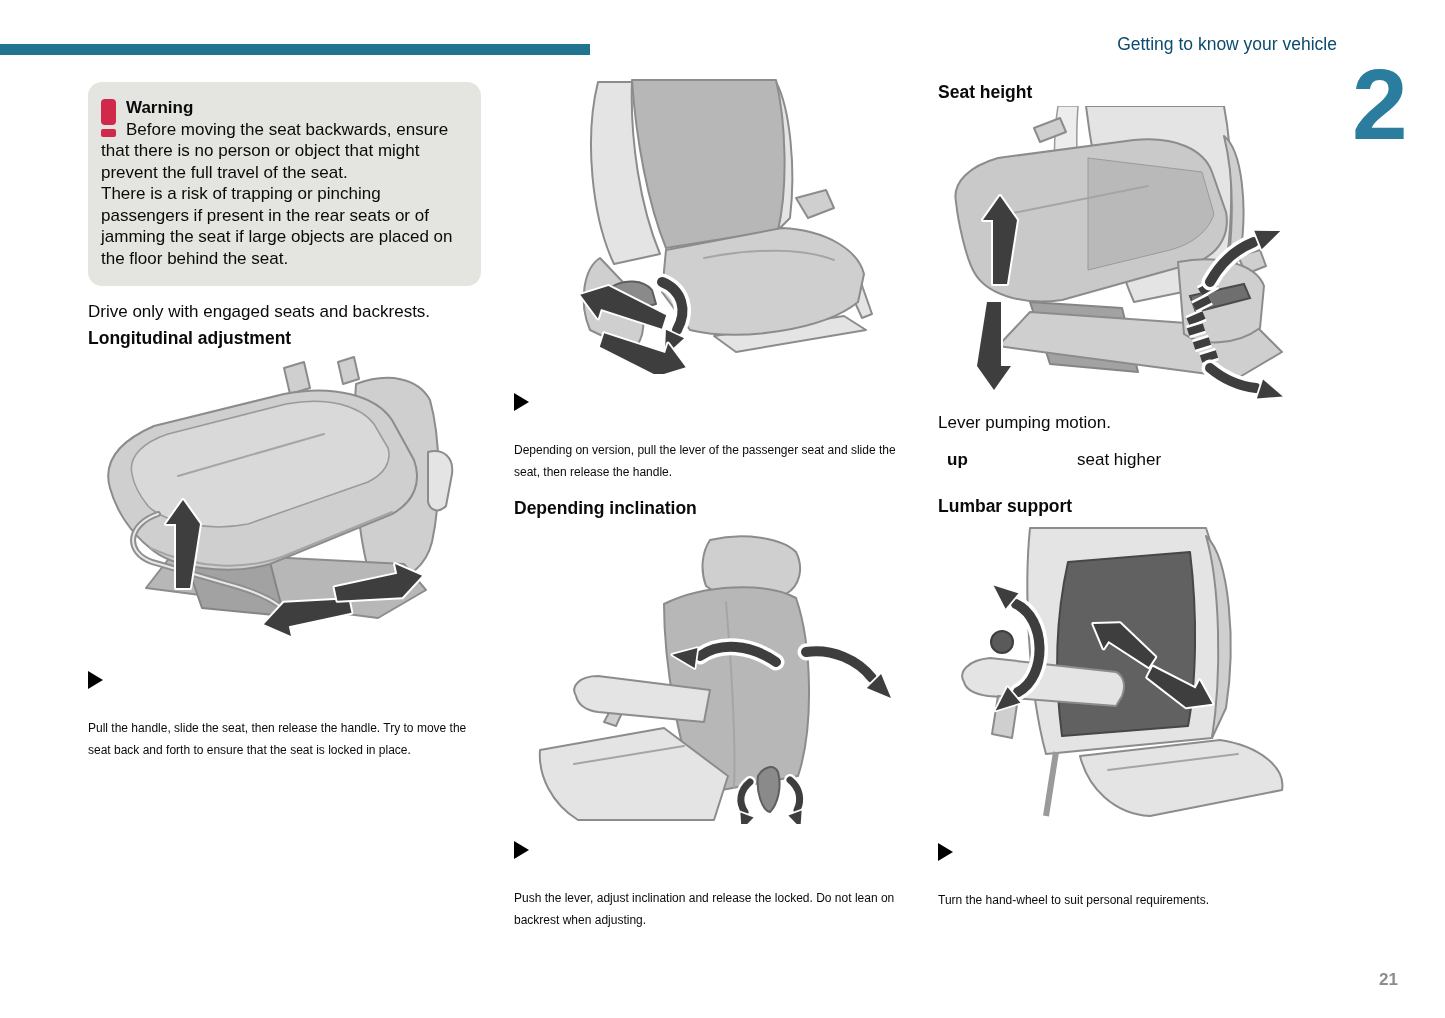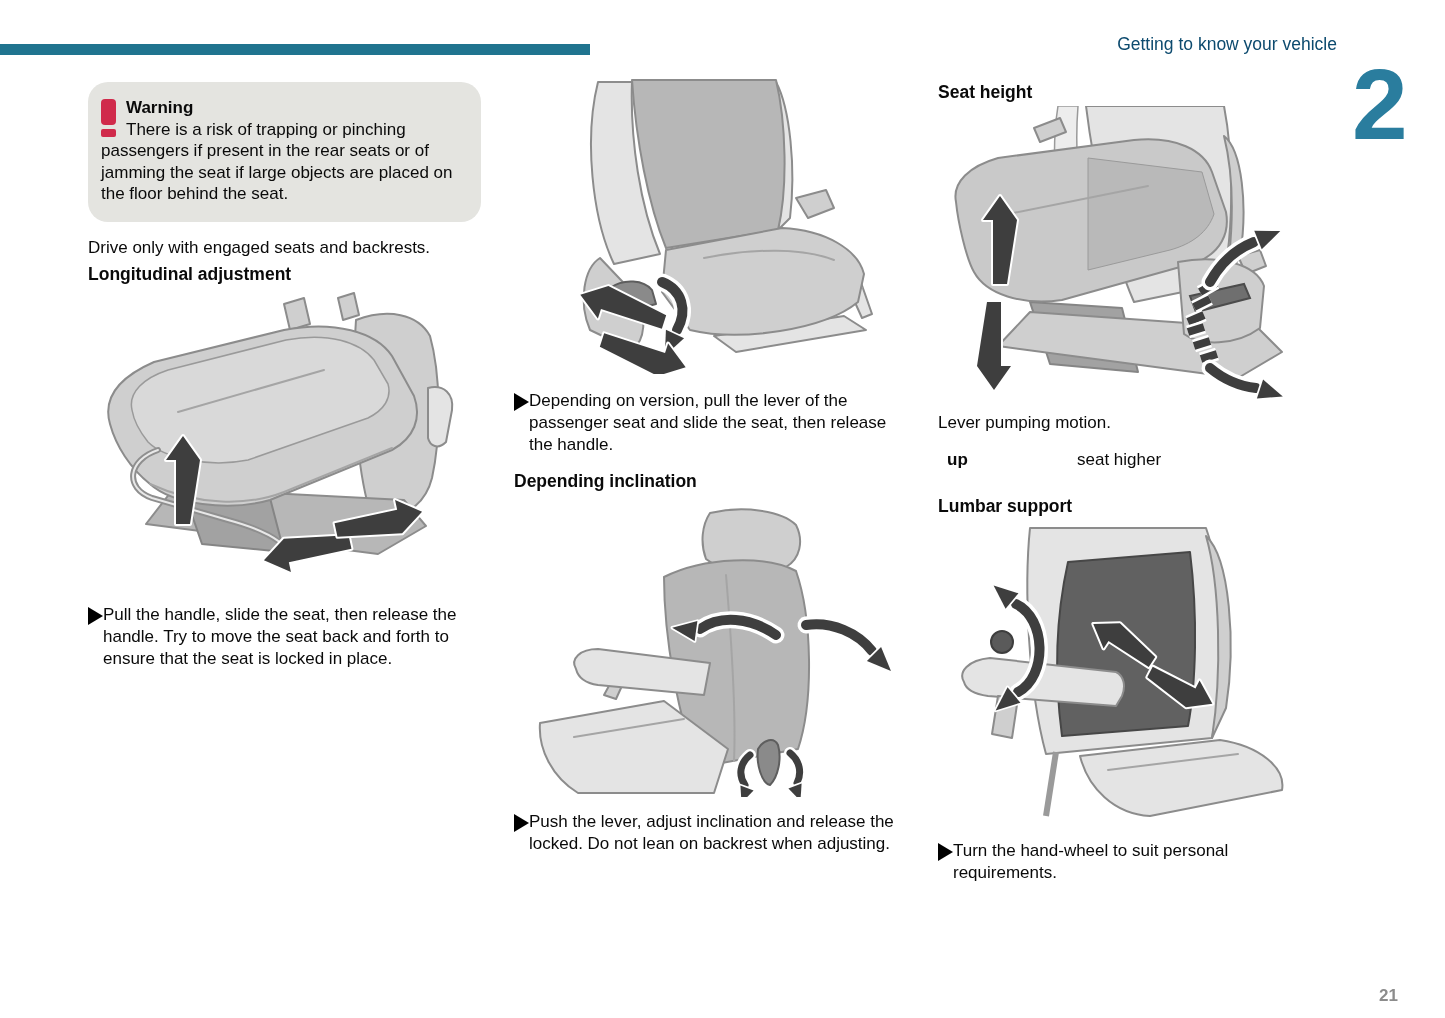--- a/index.html
+++ b/index.html
@@ -3,41 +3,41 @@
 <meta charset="utf-8">
 <style>
   html,body{margin:0;padding:0;}
   body{
     width:1445px;height:1018px;position:relative;background:#ffffff;
     font-family:"Liberation Sans", sans-serif;color:#0a0a0a;overflow:hidden;
   }
   .topbar{position:absolute;left:0;top:44px;width:590px;height:11px;background:#20748f;}
   .running-header{position:absolute;top:34px;right:108px;font-size:17.5px;color:#0c4a6e;}
   .chapter-num{position:absolute;top:54px;left:1352px;font-size:100px;font-weight:bold;color:#2a7d9e;line-height:1;}
-  .page-num{position:absolute;right:47px;bottom:12px;font-size:17px;font-weight:bold;color:#8c8c8c;}
+  .page-num{position:absolute;right:47px;bottom:28px;font-size:17px;font-weight:bold;color:#8c8c8c;}
 
   .col{position:absolute;width:393px;top:82px;}
   .col1{left:88px;}
   .col2{left:514px;top:78px;}
   .col3{left:938px;}
 
   
-  .warnbox{background:#e4e4e0;border-radius:20px;padding:15px 16px 17px 13px;margin-bottom:15px;}
+  .warnbox{background:#e4e4e0;border-radius:14px;padding:15px 16px 17px 13px;margin-bottom:15px;}
   .warn-icon{float:left;width:15px;height:38px;margin:2px 10px 2px 0;}
   .warn-icon .bar{width:15px;height:26px;background:#d02a4b;border-radius:4px;}
   .warn-icon .dot{width:15px;height:8px;background:#d02a4b;border-radius:2px;margin-top:4px;}
   .warn-title{font-weight:bold;font-size:17px;line-height:21.5px;}
   .warn-body{font-size:17px;line-height:21.5px;}
 
   .sec-title{font-size:30px;line-height:32px;font-weight:bold;font-variant:small-caps;letter-spacing:0.5px;margin:0 0 11px 0;}
   p.body{font-size:17px;line-height:22px;margin:0 0 5px 0;}
   .subhead{font-size:17.5px;line-height:20px;font-weight:bold;margin:0 0 8px 0;}
 
   figure{margin:0;}
-  .bullet{display:flex;gap:0;font-size:17px;line-height:22px;}
+  .bullet{display:flex;gap:28px;font-size:12px;line-height:22px;flex-direction:column;}
   .tri{flex:0 0 auto;width:0;height:0;margin-top:3px;
        border-left:15px solid #000;border-top:9px solid transparent;border-bottom:9px solid transparent;}
   .bullet span{flex:1;}
 
   .kv-row{display:flex;font-size:17px;line-height:22px;margin:15px 0 0 9px;}
   .kv-key{width:130px;font-weight:bold;}
 
   
   .f-l{fill:#e4e4e4;stroke:#8c8c8c;stroke-width:2;stroke-linejoin:round;}
   .f-ll{fill:#ededed;stroke:#9a9a9a;stroke-width:1.5;stroke-linejoin:round;}
@@ -66,20 +66,21 @@
 <div class="chapter-num">2</div>
 
 <div class="col col1">
 
   <div class="warnbox">
     <div class="warn-icon">
       <div class="bar"></div>
         <div class="dot"></div>
     </div>
     <div class="warn-title">Warning</div>
+    <div class="warn-body">Before moving the seat backwards, ensure that there is no person or object that might prevent the full travel of the seat.</div>
     <div class="warn-body">There is a risk of trapping or pinching passengers if present in the rear seats or of jamming the seat if large objects are placed on the floor behind the seat.</div>
   </div>
 
   <p class="body">Drive only with engaged seats and backrests.</p>
   <div class="subhead">Longitudinal adjustment</div>
 
   <figure style="margin:2px 0 18px 0;">
     <svg width="385" height="290" viewBox="0 0 385 290">
       <defs>
         <g id="arr88">

